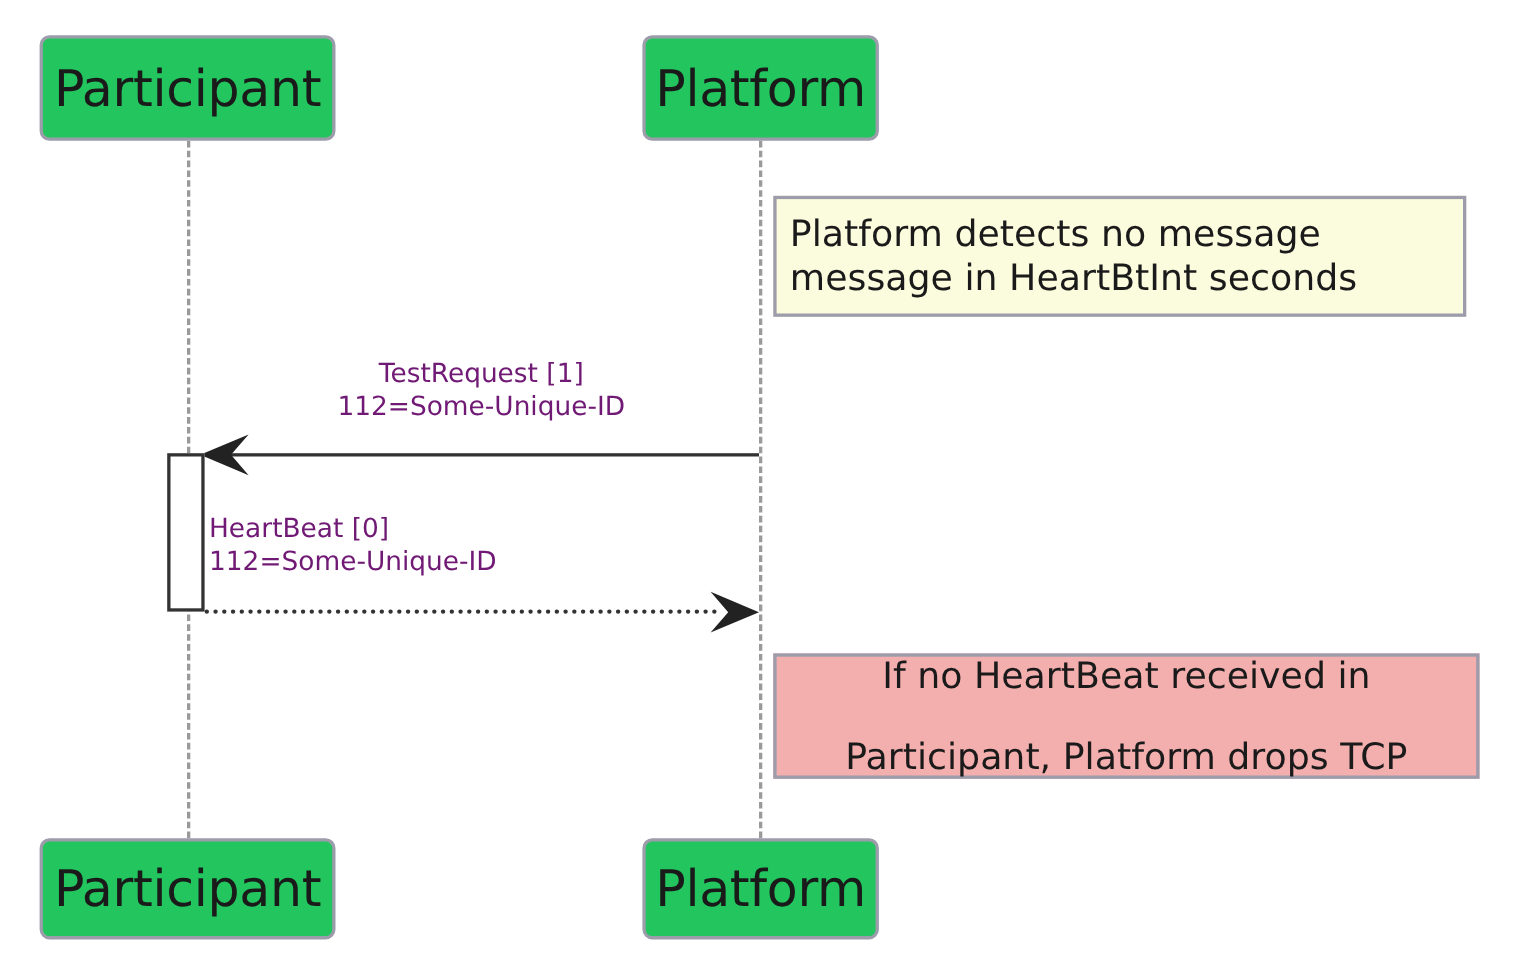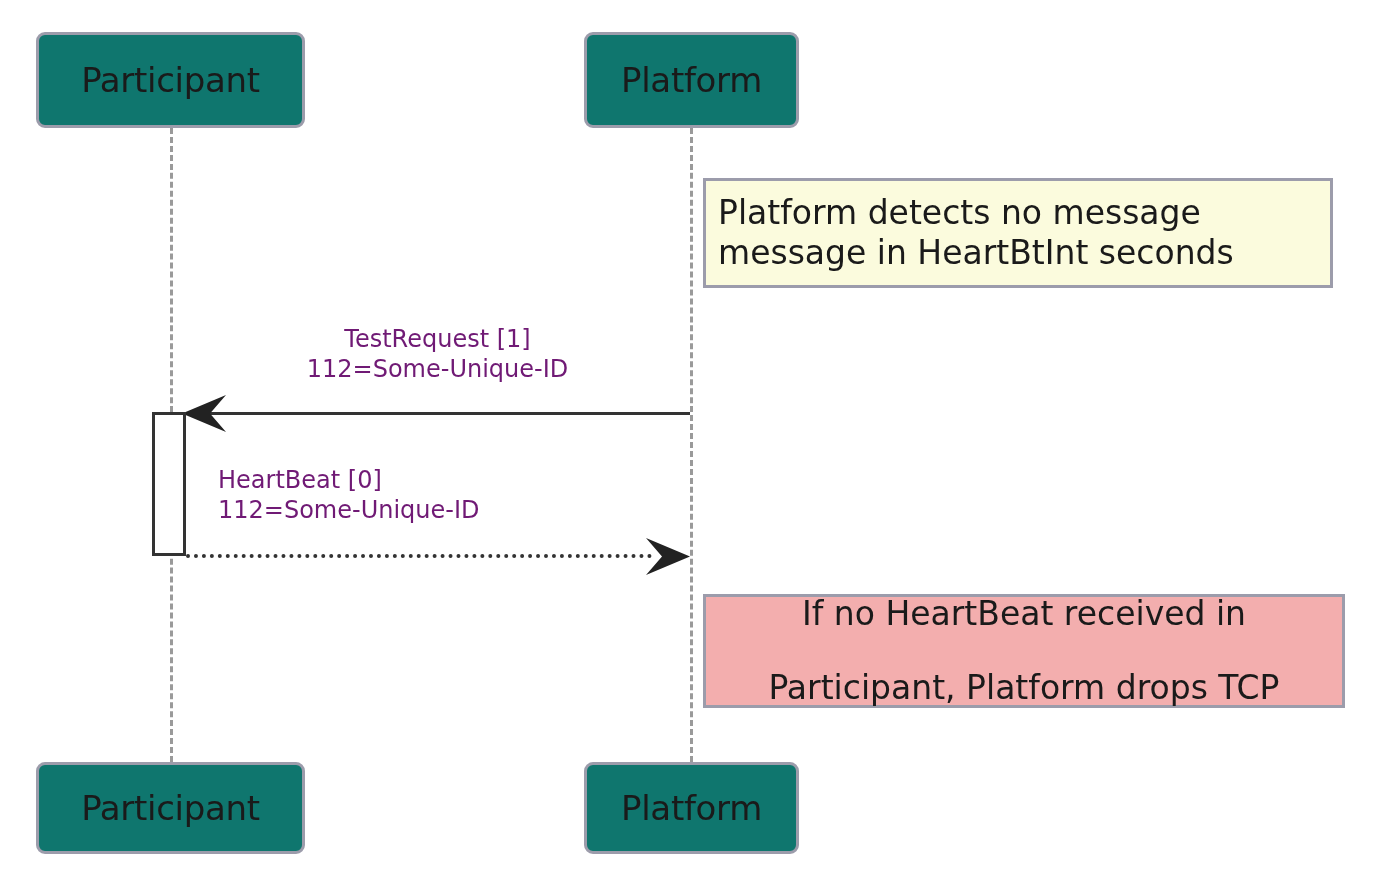--- a/index.html
+++ b/index.html
@@ -23,28 +23,28 @@
   .lifeline {
     position: absolute;
     width: 0;
     border-left: 3px dashed #9a9a9a;
   }
 
   
   .actor-box {
     position: absolute;
     box-sizing: border-box;
-    background: #0f766e;
+    background: #22c55e;
     border: 3px solid #9c9cab;
     border-radius: 9px;
     display: flex;
     align-items: center;
     justify-content: center;
     color: #1a1a1a;
-    font-size: 34px;
+    font-size: 46px;
     line-height: 1;
     letter-spacing: -0.3px;
     white-space: nowrap;
   }
 
   
   .note {
     position: absolute;
     box-sizing: border-box;
     border: 3px solid #9c9cab;
@@ -131,21 +131,21 @@
   </div>
 
   <div class="msg-line solid" style="left:185px; top:412px; width:505px;"></div>
 
   <svg class="arrowhead" style="left:180px; top:393px;" width="48" height="42" viewBox="0 0 48 42">
     <path d="M 2 20.5 L 46 2 L 30 20.5 L 46 39 Z" fill="#222222"></path>
   </svg>
 
   <div class="activation" style="left:152px; top:412px; width:34px; height:144px;"></div>
 
-  <div class="msg-label" style="left:190px; top:466px; width:455px; text-align:left;margin-left:28px;">
+  <div class="msg-label" style="left:190px; top:466px; width:455px; text-align:left;">
     <span>HeartBeat [0]</span>
     <span>112=Some-Unique-ID</span>
   </div>
 
   <div class="msg-line dotted" style="left:186px; top:554px; width:466px;"></div>
 
   <svg class="arrowhead" style="left:644px; top:536px;" width="48" height="42" viewBox="0 0 48 42">
     <path d="M 46 20.5 L 2 2 L 18 20.5 L 2 39 Z" fill="#222222"></path>
   </svg>
 

